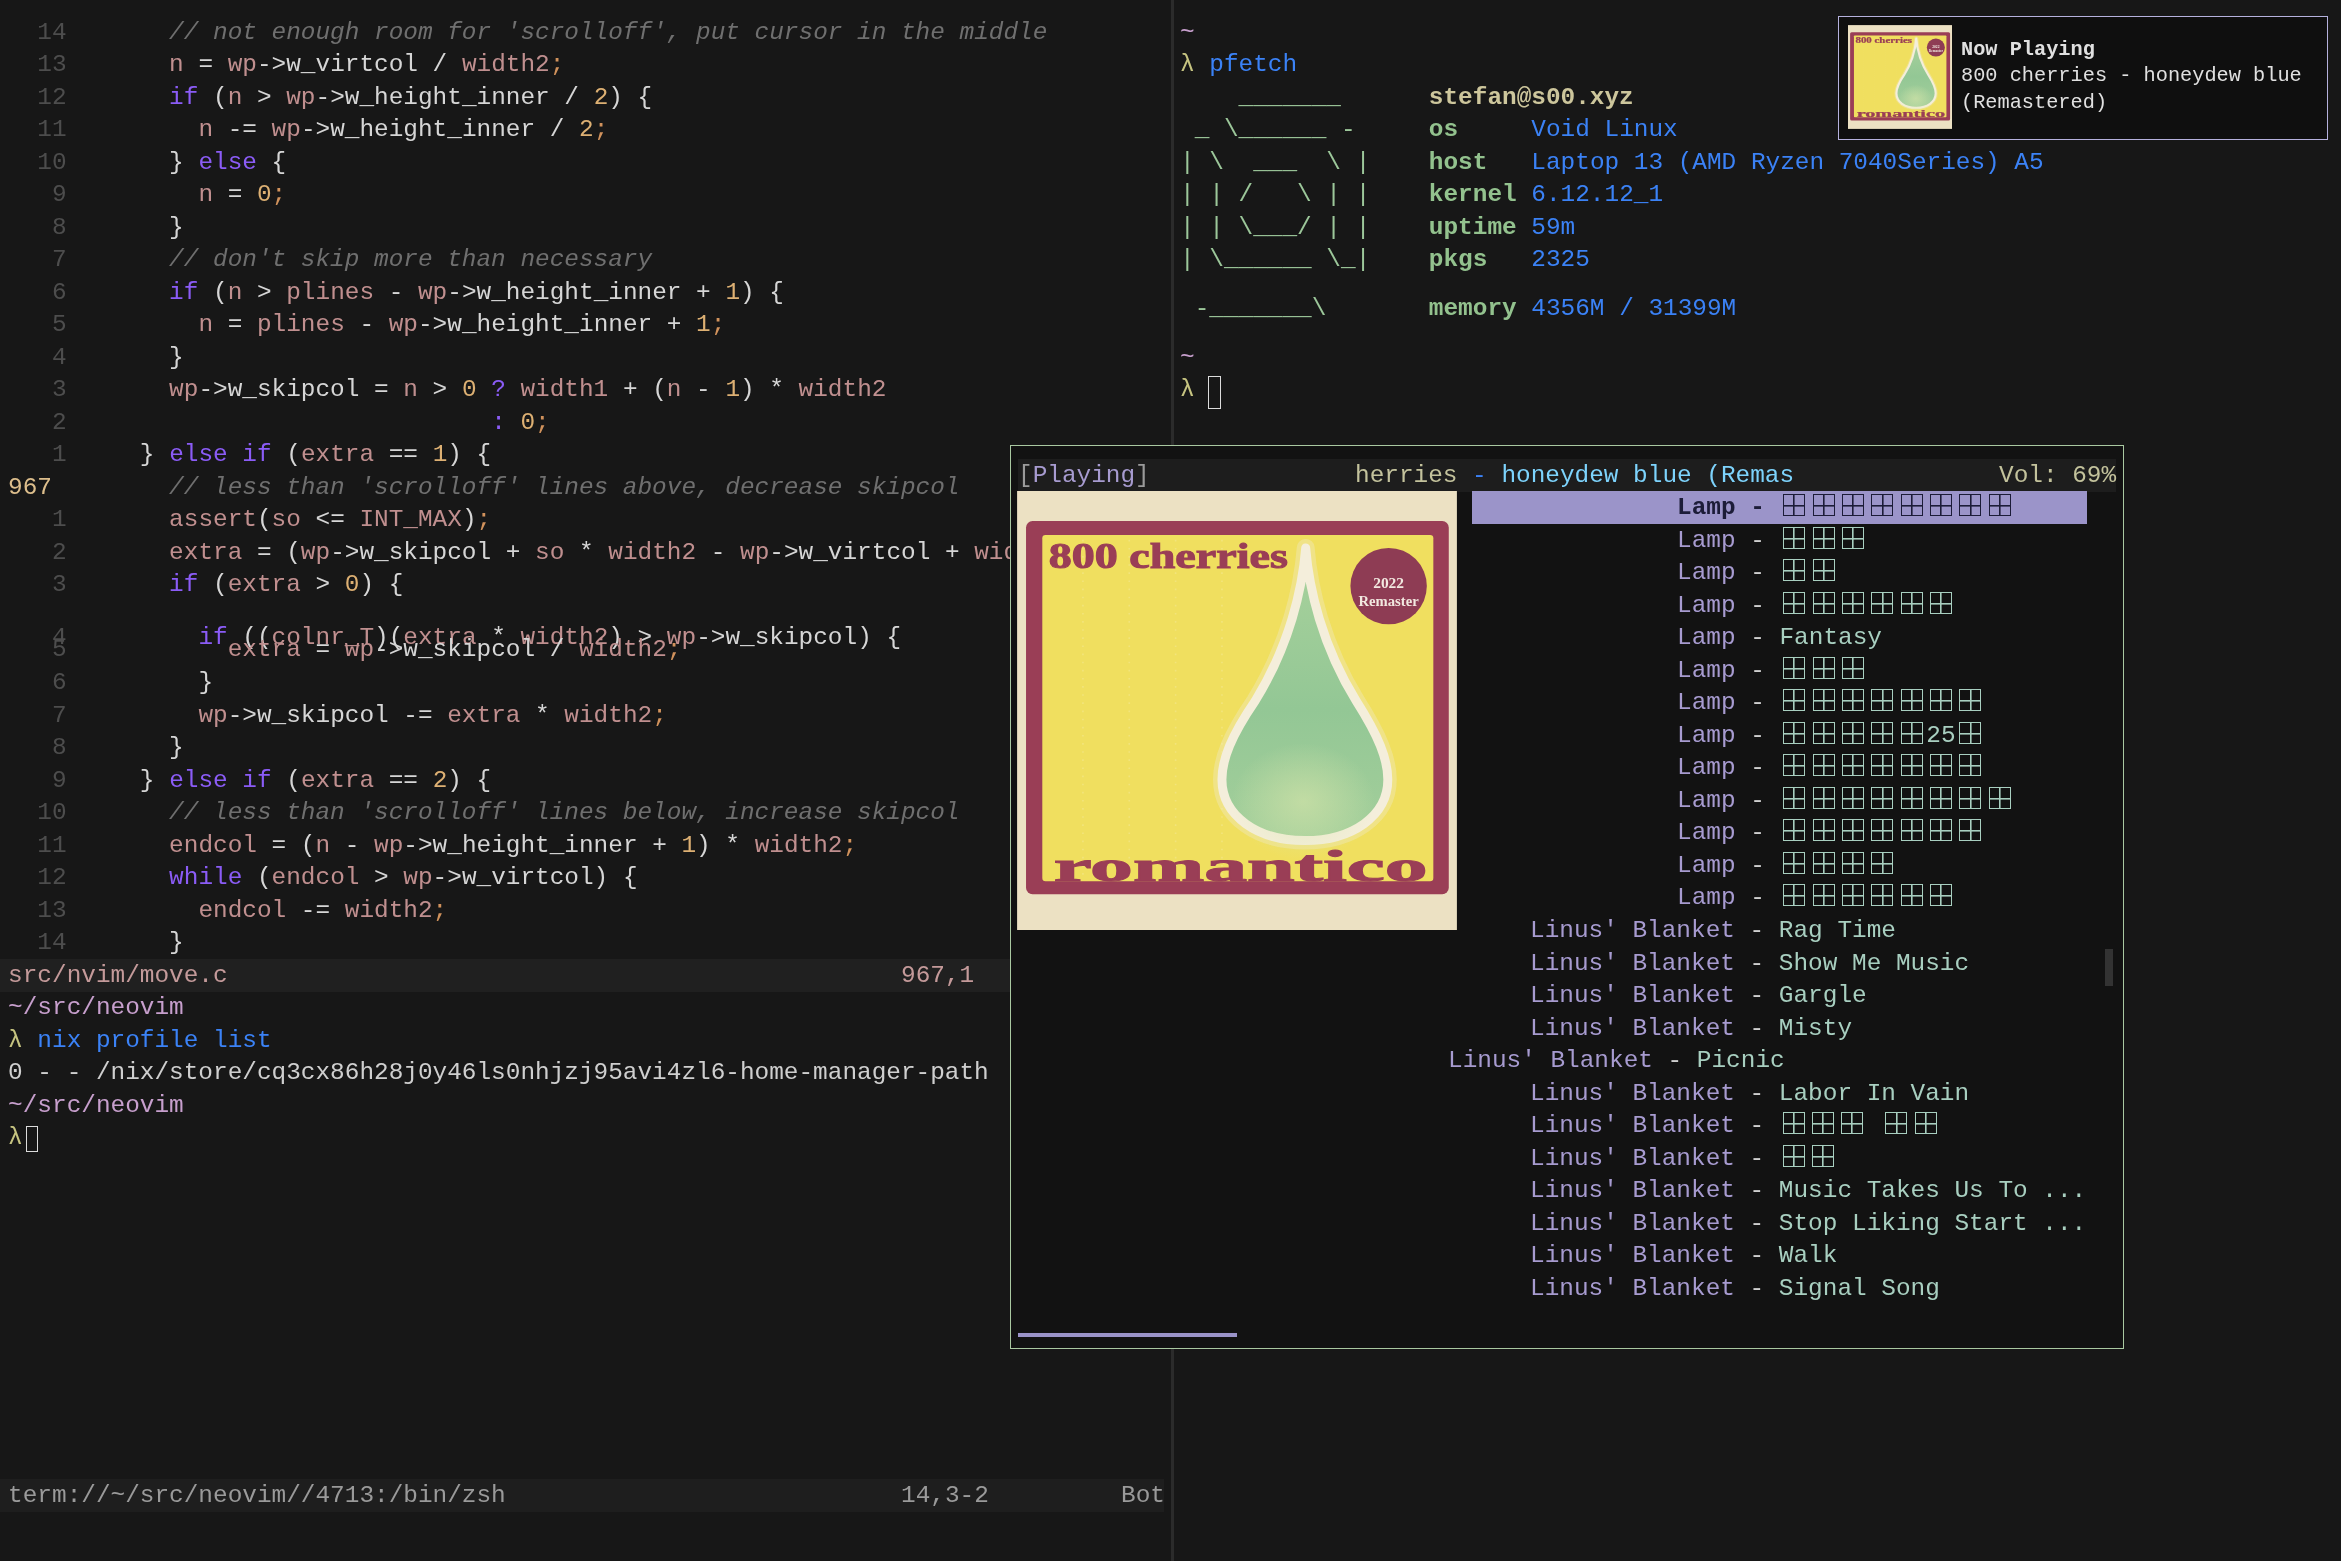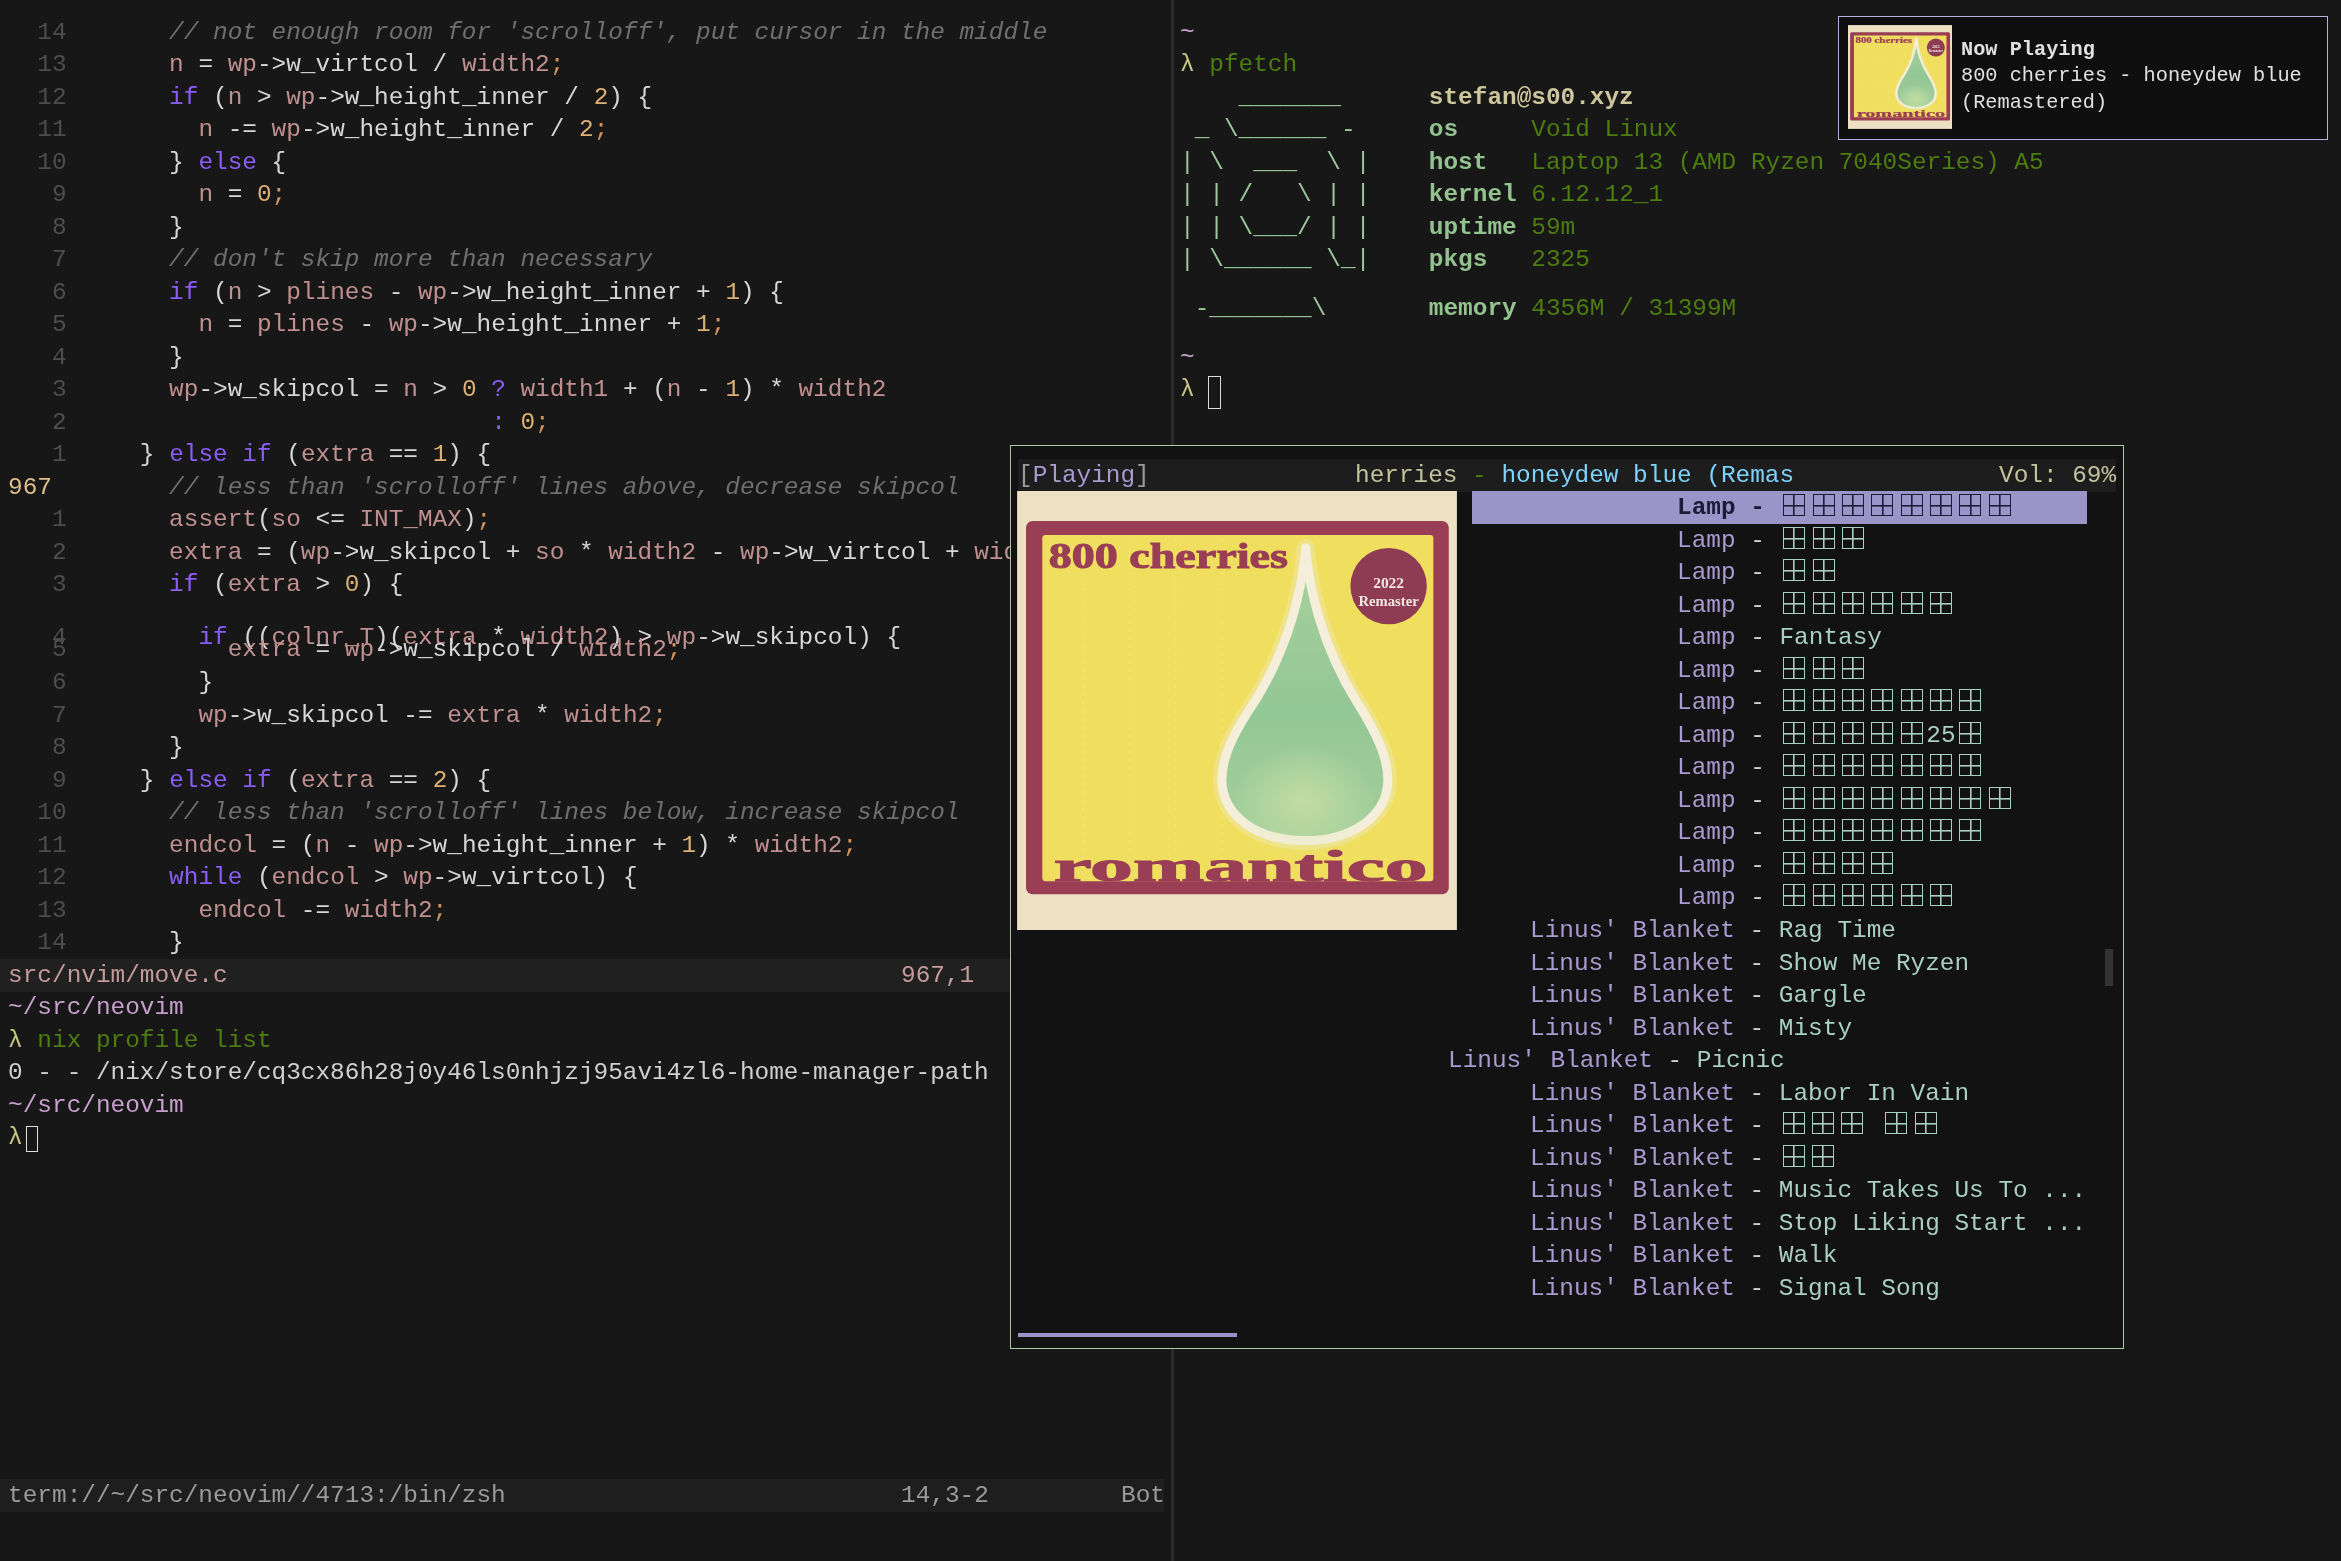--- a/index.html
+++ b/index.html
@@ -8,21 +8,21 @@
 .k{color:#8b5cf6}
 .v{color:#c08f8f}
 .w{color:#d6d6d6}
 .n{color:#ddb073}
 .p{color:#d1925c}
 .sv{color:#c49a9a}.sg{color:#9a9a9a}
 .bar{position:absolute;height:33px;background:#202020}
 .bar2{position:absolute;height:33px;background:#1e1e1e}
 .dir{color:#c79fcd}
 .lam{color:#c6c481}
-.tw{color:#4d7c0f}
+.tw{color:#3b82f6}
 .to{color:#cfcfcf}
 .ti{color:#cdc69c;font-weight:bold}
 .art{color:#9cc79a}
 .lab{color:#93c28e;font-weight:bold}
 .cur{position:absolute;border:1.6px solid #dcdcdc}
 #pwin{position:absolute;left:1010px;top:445px;width:1114px;height:904px;box-sizing:border-box;border:1.6px solid #a9c8a1;background:#121212}
 #phead{position:absolute;left:1018px;top:459px;width:1098px;height:33px;background:#1d1d1d}
 .pbr{color:#9a9a9a}
 .art2{color:#a79bd0}
 .hk{color:#c3c29c}
@@ -104,21 +104,21 @@
 <div class="r" style="left:1677px;top:621px"><span class="pa">Lamp</span><span class="pw"> - </span><span class="pt">Fantasy</span></div>
 <div class="r" style="left:1677px;top:654px"><span class="pa">Lamp</span><span class="pw"> - </span><span class="pt"><i class="j"></i><i class="j"></i><i class="j"></i></span></div>
 <div class="r" style="left:1677px;top:686px"><span class="pa">Lamp</span><span class="pw"> - </span><span class="pt"><i class="j"></i><i class="j"></i><i class="j"></i><i class="j"></i><i class="j"></i><i class="j"></i><i class="j"></i></span></div>
 <div class="r" style="left:1677px;top:719px"><span class="pa">Lamp</span><span class="pw"> - </span><span class="pt"><i class="j"></i><i class="j"></i><i class="j"></i><i class="j"></i><i class="j"></i>25<i class="j"></i></span></div>
 <div class="r" style="left:1677px;top:751px"><span class="pa">Lamp</span><span class="pw"> - </span><span class="pt"><i class="j"></i><i class="j"></i><i class="j"></i><i class="j"></i><i class="j"></i><i class="j"></i><i class="j"></i></span></div>
 <div class="r" style="left:1677px;top:784px"><span class="pa">Lamp</span><span class="pw"> - </span><span class="pt"><i class="j"></i><i class="j"></i><i class="j"></i><i class="j"></i><i class="j"></i><i class="j"></i><i class="j"></i><i class="j"></i></span></div>
 <div class="r" style="left:1677px;top:816px"><span class="pa">Lamp</span><span class="pw"> - </span><span class="pt"><i class="j"></i><i class="j"></i><i class="j"></i><i class="j"></i><i class="j"></i><i class="j"></i><i class="j"></i></span></div>
 <div class="r" style="left:1677px;top:849px"><span class="pa">Lamp</span><span class="pw"> - </span><span class="pt"><i class="j"></i><i class="j"></i><i class="j"></i><i class="j"></i></span></div>
 <div class="r" style="left:1677px;top:881px"><span class="pa">Lamp</span><span class="pw"> - </span><span class="pt"><i class="j"></i><i class="j"></i><i class="j"></i><i class="j"></i><i class="j"></i><i class="j"></i></span></div>
 <div class="r" style="left:1530px;top:914px"><span class="pa">Linus' Blanket</span><span class="pw"> - </span><span class="pt">Rag Time</span></div>
-<div class="r" style="left:1530px;top:947px"><span class="pa">Linus' Blanket</span><span class="pw"> - </span><span class="pt">Show Me Ryzen</span></div>
+<div class="r" style="left:1530px;top:947px"><span class="pa">Linus' Blanket</span><span class="pw"> - </span><span class="pt">Show Me Music</span></div>
 <div class="r" style="left:1530px;top:979px"><span class="pa">Linus' Blanket</span><span class="pw"> - </span><span class="pt">Gargle</span></div>
 <div class="r" style="left:1530px;top:1012px"><span class="pa">Linus' Blanket</span><span class="pw"> - </span><span class="pt">Misty</span></div>
 <div class="r" style="left:1448px;top:1044px"><span class="pa">Linus' Blanket</span><span class="pw"> - </span><span class="pt">Picnic</span></div>
 <div class="r" style="left:1530px;top:1077px"><span class="pa">Linus' Blanket</span><span class="pw"> - </span><span class="pt">Labor In Vain</span></div>
 <div class="r" style="left:1530px;top:1109px"><span class="pa">Linus' Blanket</span><span class="pw"> - </span><span class="pt"><i class="j"></i><i class="j"></i><i class="j"></i> <i class="j"></i><i class="j"></i></span></div>
 <div class="r" style="left:1530px;top:1142px"><span class="pa">Linus' Blanket</span><span class="pw"> - </span><span class="pt"><i class="j"></i><i class="j"></i></span></div>
 <div class="r" style="left:1530px;top:1174px"><span class="pa">Linus' Blanket</span><span class="pw"> - </span><span class="pt">Music Takes Us To ...</span></div>
 <div class="r" style="left:1530px;top:1207px"><span class="pa">Linus' Blanket</span><span class="pw"> - </span><span class="pt">Stop Liking Start ...</span></div>
 <div class="r" style="left:1530px;top:1239px"><span class="pa">Linus' Blanket</span><span class="pw"> - </span><span class="pt">Walk</span></div>
 <div class="r" style="left:1530px;top:1272px"><span class="pa">Linus' Blanket</span><span class="pw"> - </span><span class="pt">Signal Song</span></div>

